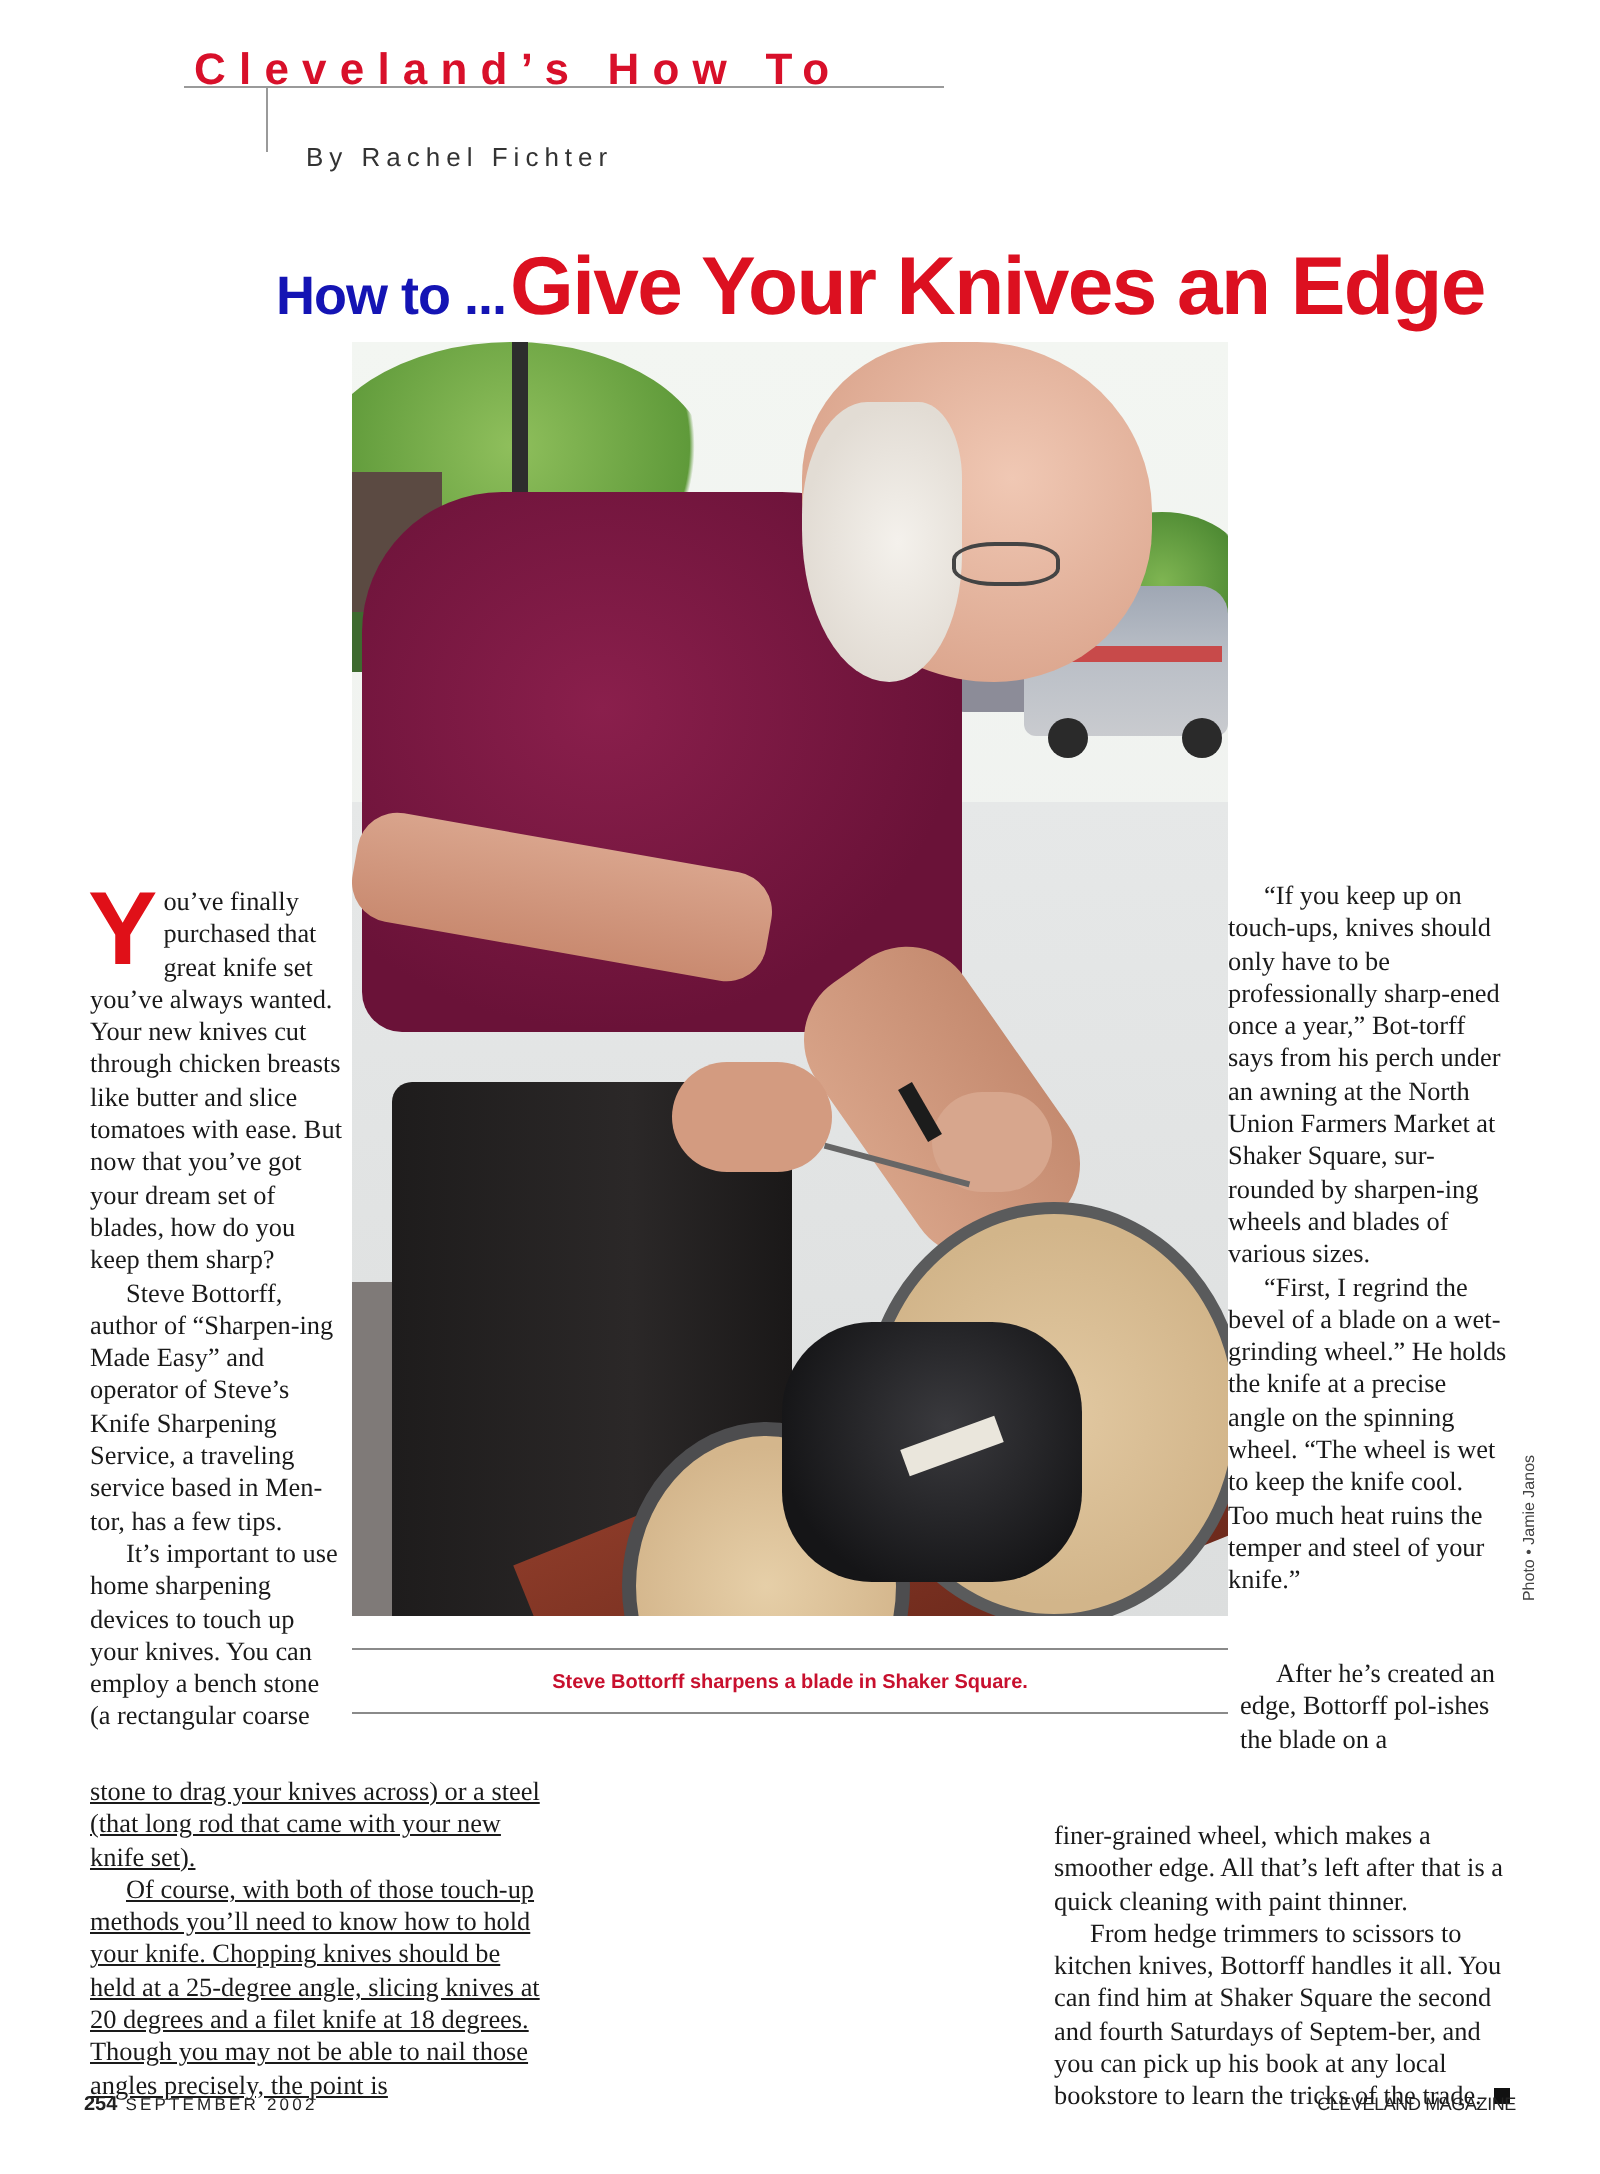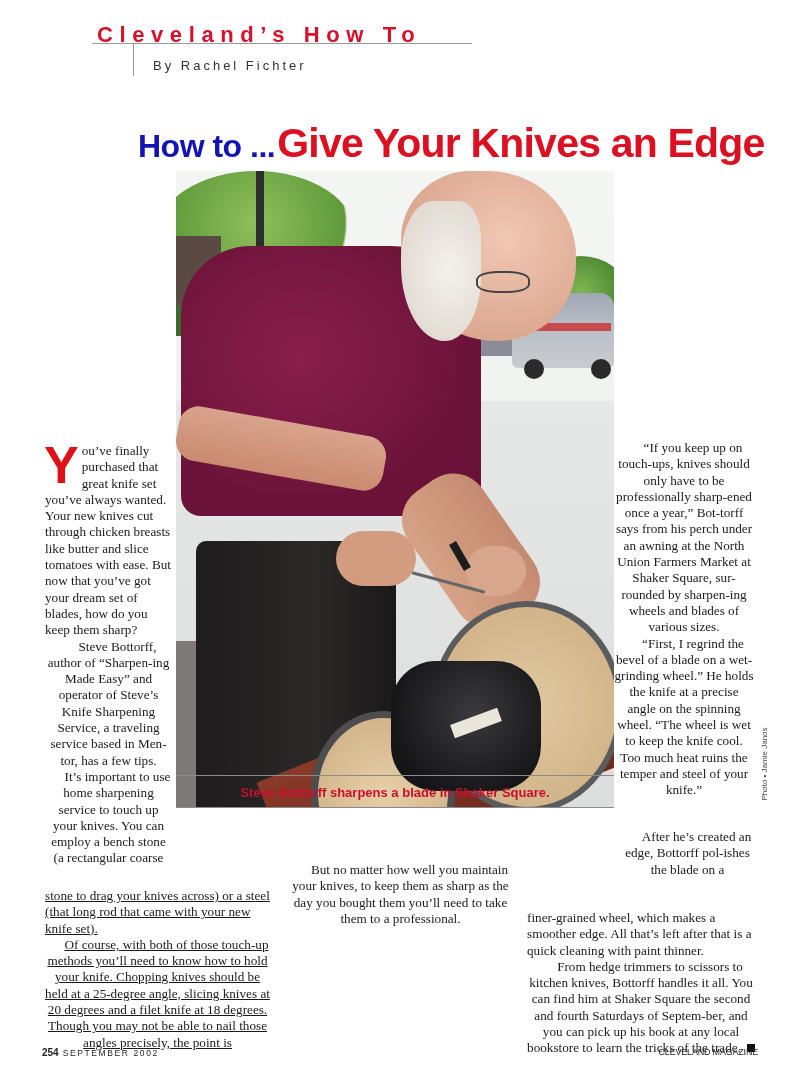--- a/index.html
+++ b/index.html
@@ -15,30 +15,30 @@
     font-weight: bold; font-size: 22px; letter-spacing: 6.6px;
     color: #d8102a; line-height: 26px; white-space: nowrap;
   }
   .head-rule {
     position: absolute; left: 92px; top: 43px; width: 380px; height: 1px; background: #9a9a9a;
   }
   .head-vrule {
     position: absolute; left: 133px; top: 44px; width: 1px; height: 32px; background: #9a9a9a;
   }
   .byline {
-    position: absolute; left: 153px; top: 58px;
+    position: absolute; left: 153px; top: 71px;
     font-family: "Liberation Sans", "DejaVu Sans", sans-serif;
     font-size: 13px; letter-spacing: 3px; color: #333; white-space: nowrap;
   }
   .title {
     position: absolute; left: 138px; top: 120px; white-space: nowrap;
     font-family: "Liberation Sans", "DejaVu Sans", sans-serif;
     font-weight: bold; line-height: 46px;
   }
-  .title .lead { color: #1414b4; font-size: 32px; letter-spacing: -0.5px; }
+  .title .lead { color: #1414b4; font-size: 27px; letter-spacing: -0.5px; }
   .title .main { color: #dc1020; font-size: 41px; letter-spacing: -0.8px; margin-left: 2px; }
 
   
   .photo {
     position: absolute; left: 176px; top: 171px; width: 438px; height: 637px;
     overflow: hidden; background: #e9ecec;
   }
   .ph { position: absolute; }
   .sky { left: 0; top: 0; width: 438px; height: 420px; background: linear-gradient(#f3f6f2, #eef0ee); }
   .ground { left: 0; top: 230px; width: 438px; height: 410px; background: linear-gradient(#e6e8e8, #dcdede); }
@@ -71,35 +71,35 @@
   .beard { left: 225px; top: 30px; width: 80px; height: 140px; background: radial-gradient(ellipse at 60% 50%, #f4f1ec, #e2dcd4 70%); border-radius: 45% 30% 50% 60%; }
   .glasses { left: 300px; top: 100px; width: 50px; height: 18px; border: 2px solid #444; border-radius: 40%; }
   .bench { left: 90px; top: 540px; width: 360px; height: 120px; background: linear-gradient(#8a3a28, #6e2a1c); transform: rotate(-22deg); }
   .disc-big { left: 255px; top: 430px; width: 180px; height: 200px; border-radius: 50%; background: radial-gradient(circle, #e2c9a2, #d2b58a 70%); border: 6px solid #5a5b5c; }
   .disc-small { left: 135px; top: 540px; width: 130px; height: 150px; border-radius: 50%; background: radial-gradient(circle, #e6cfa8, #d4b68c 70%); border: 7px solid #4d4d4f; }
   .motor { left: 215px; top: 490px; width: 150px; height: 130px; border-radius: 45px; background: radial-gradient(circle at 55% 40%, #3a3a3e, #151517 75%); }
   .motor-label { left: 275px; top: 545px; width: 50px; height: 14px; background: #eae6dc; transform: rotate(-20deg); }
   .knife { left: 235px; top: 410px; width: 75px; height: 3px; background: #666; transform: rotate(15deg); }
 
   .caption {
-    position: absolute; left: 176px; top: 775px; width: 438px; height: 33px;
+    position: absolute; left: 176px; top: 824px; width: 438px; height: 33px;
     border-top: 1px solid #8a8a8a; border-bottom: 1px solid #8a8a8a;
     text-align: center; font-family: "Liberation Sans", "DejaVu Sans", sans-serif;
-    font-weight: bold; font-size: 13px; color: #c8102e; line-height: 33px; box-sizing: border-box;
+    font-weight: bold; font-size: 10px; color: #c8102e; line-height: 33px; box-sizing: border-box;
   }
   .photo-credit {
     position: absolute; left: 706px; top: 758px; width: 120px; height: 12px;
     transform: rotate(-90deg); transform-origin: center;
     font-family: "Liberation Sans", "DejaVu Sans", sans-serif; font-size: 8px; color: #444;
     text-align: center; white-space: nowrap;
   }
 
   .col { position: absolute; font-size: 13.2px; line-height: 16.3px; text-align: left; }
   .col p { margin: 0; }
-  .col p.indent { text-indent: 18px; text-align: center; }
+  .col p.indent { text-indent: 18px; }
   .col1a { left: 45px; top: 443px; width: 127px; }
   .col1b { left: 45px; top: 888px; width: 225px; text-decoration: underline; }
   .col2 { left: 288px; top: 862px; width: 225px; }
   .col3a { left: 614px; top: 440px; width: 140px; }
   .col3b { left: 527px; top: 862px; width: 228px; margin-top: 48px; }
   .col3c { left: 620px; top: 829px; width: 135px; }
   .dropcap {
     float: left; font-family: "Liberation Sans", "DejaVu Sans", sans-serif; font-weight: bold;
     color: #e01018; font-size: 52px; line-height: 40px; margin: 2px 3px 0 -1px; height: 44px;
   }
@@ -161,30 +161,29 @@
   <div class="ph watch"></div>
   <div class="ph knife"></div>
 </div>
 
 <div class="caption">Steve Bottorff sharpens a blade in Shaker Square.</div>
 <div class="photo-credit">Photo • Jamie Janos</div>
 
 <div class="col col1a">
   <p><span class="dropcap">Y</span><span>ou’ve finally purchased that great knife set you’ve always wanted. Your new knives cut through chicken breasts like butter and slice tomatoes with ease. But now that you’ve got your dream set of blades, how do you keep them sharp?</span></p>
   <p class="indent">Steve Bottorff, author of “Sharpen-ing Made Easy” and operator of Steve’s Knife Sharpening Service, a traveling service based in Men-tor, has a few tips.</p>
-  <p class="indent">It’s important to use home sharpening service to touch up your knives. You can employ a bench stone (a rectangular coarse</p>
+  <p class="indent">It’s important to use home sharpening devices to touch up your knives. You can employ a bench stone (a rectangular coarse</p>
 </div>
 
 <div class="col col1b">
   <p>stone to drag your knives across) or a steel (that long rod that came with your new knife set).</p>
   <p class="indent">Of course, with both of those touch-up methods you’ll need to know how to hold your knife. Chopping knives should be held at a 25-degree angle, slicing knives at 20 degrees and a filet knife at 18 degrees. Though you may not be able to nail those angles precisely, the point is</p>
 </div>
 
 <div class="col col2">
-  <p class="indent">But no matter how well you maintain your knives, to keep them as sharp as the day you bought them you’ll need to take them to a professional.</p>
 </div>
 
 <div class="col col3a">
   <p class="indent">“If you keep up on touch-ups, knives should only have to be professionally sharp-ened once a year,” Bot-torff says from his perch under an awning at the North Union Farmers Market at Shaker Square, sur-rounded by sharpen-ing wheels and blades of various sizes.</p>
   <p class="indent">“First, I regrind the bevel of a blade on a wet-grinding wheel.” He holds the knife at a precise angle on the spinning wheel. “The wheel is wet to keep the knife cool. Too much heat ruins the temper and steel of your knife.”</p>
 </div>
 
 <div class="col col3c">
   <p class="indent">After he’s created an edge, Bottorff pol-ishes the blade on a</p>
 </div>

